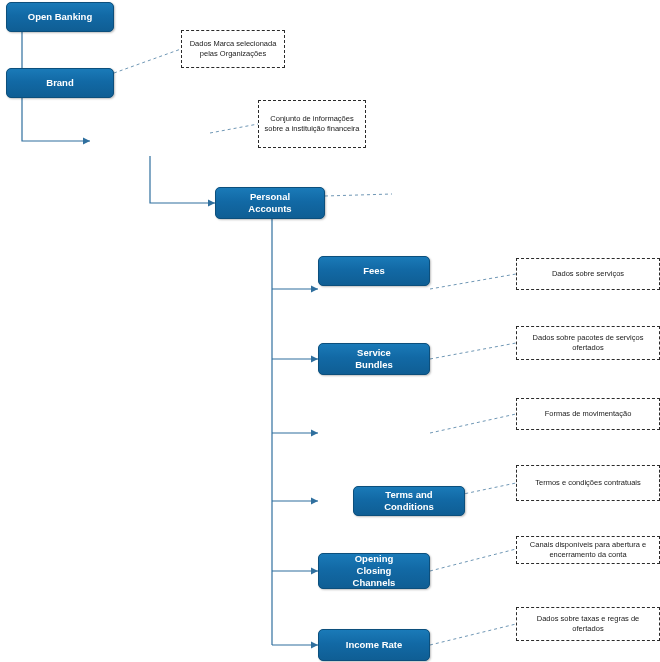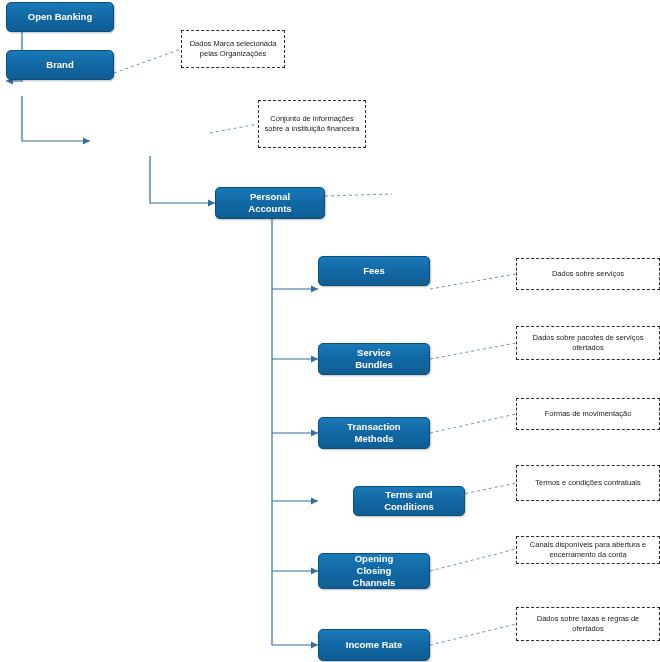--- a/index.html
+++ b/index.html
@@ -92,34 +92,31 @@
     <path d="M 430,359 L 516,343" fill="none" stroke="#6f97b5" stroke-width="1" stroke-dasharray="3,3"></path>
     <path d="M 430,433 L 516,414" fill="none" stroke="#6f97b5" stroke-width="1" stroke-dasharray="3,3"></path>
     <path d="M 430,501 L 516,483" fill="none" stroke="#6f97b5" stroke-width="1" stroke-dasharray="3,3"></path>
     <path d="M 430,571 L 516,549" fill="none" stroke="#6f97b5" stroke-width="1" stroke-dasharray="3,3"></path>
     <path d="M 430,645 L 516,624" fill="none" stroke="#6f97b5" stroke-width="1" stroke-dasharray="3,3"></path>
   </svg>
 
   <div class="node" style="left:6px;  top:2px;   width:108px; height:30px;">
       <span>Open Banking</span>
     </div>
-  <div class="node" style="left:6px;  top:50px;  width:108px; height:30px;">
+  <div class="node" style="left:6px;  top:68px;  width:108px; height:30px;">
       <span>Brand</span>
     </div>
   <div class="node" style="left:215px;top:187px; width:110px; height:32px;">
       <span>Personal Accounts</span>
     </div>
   <div class="node" style="left:318px;top:256px; width:112px; height:30px;">
       <span>Fees</span>
     </div>
   <div class="node" style="left:318px;top:343px; width:112px; height:32px;">
       <span>Service Bundles</span>
-    </div>
-  <div class="node" style="left:318px;top:417px; width:112px; height:32px;">
-      <span>Transaction Methods</span>
     </div>
   <div class="node" style="left:318px;top:486px; width:112px; height:30px;margin-left:35px;">
       <span>Terms and Conditions</span>
     </div>
   <div class="node" style="left:318px;top:553px; width:112px; height:36px;">
       <span>Opening Closing Channels</span>
     </div>
   <div class="node" style="left:318px;top:629px; width:112px; height:32px;">
       <span>Income Rate</span>
     </div>

